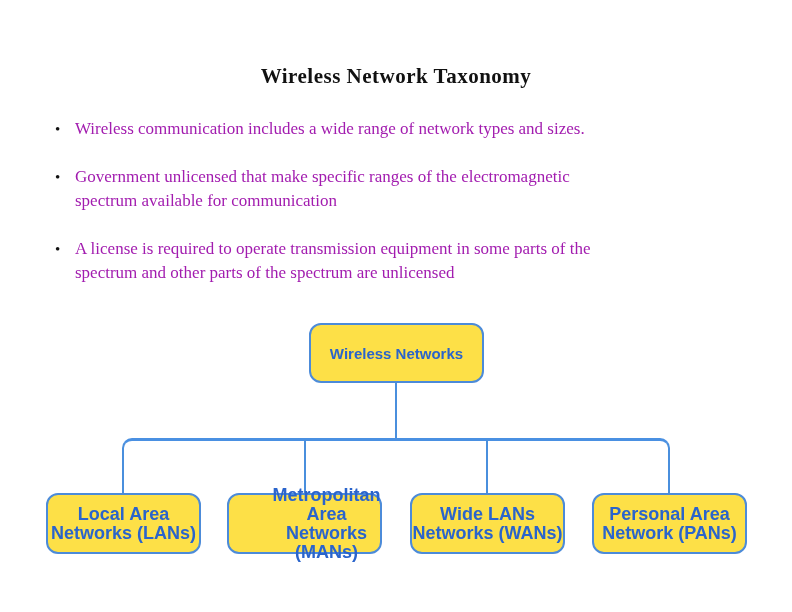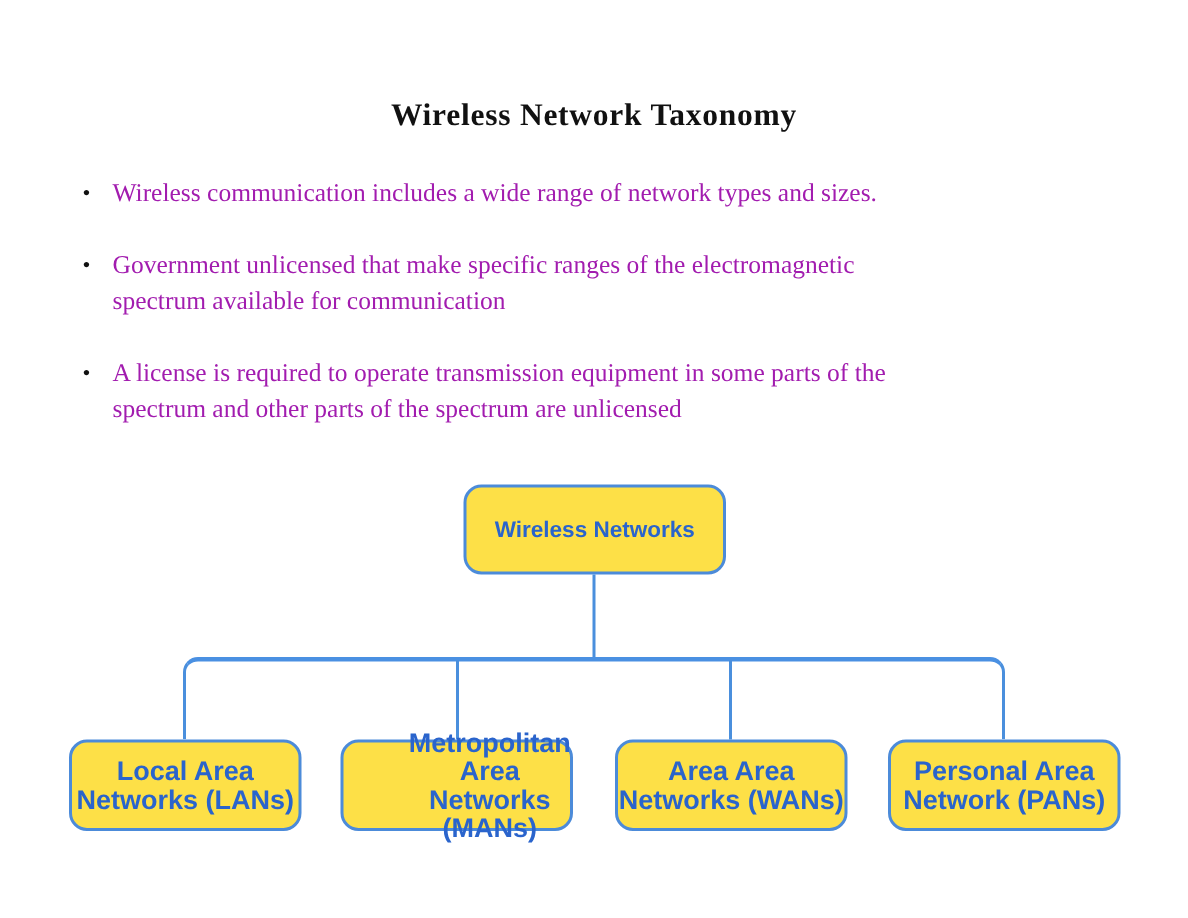--- a/index.html
+++ b/index.html
@@ -155,21 +155,21 @@
     <div class="connector-frame"></div>
     <div class="connector-branch branch-man"></div>
     <div class="connector-branch branch-wan"></div>
 
     <div class="node leaf-node leaf-lan">Local Area
 Networks (LANs)</div>
 
     <div class="node leaf-node leaf-man">Metropolitan Area
 Networks (MANs)</div>
 
-    <div class="node leaf-node leaf-wan">Area Area
+    <div class="node leaf-node leaf-wan">Wide LANs
 Networks (WANs)</div>
 
     <div class="node leaf-node leaf-pan">Personal Area
 Network (PANs)</div>
 
   </div>
 
 </div>
 
 </body></html>

